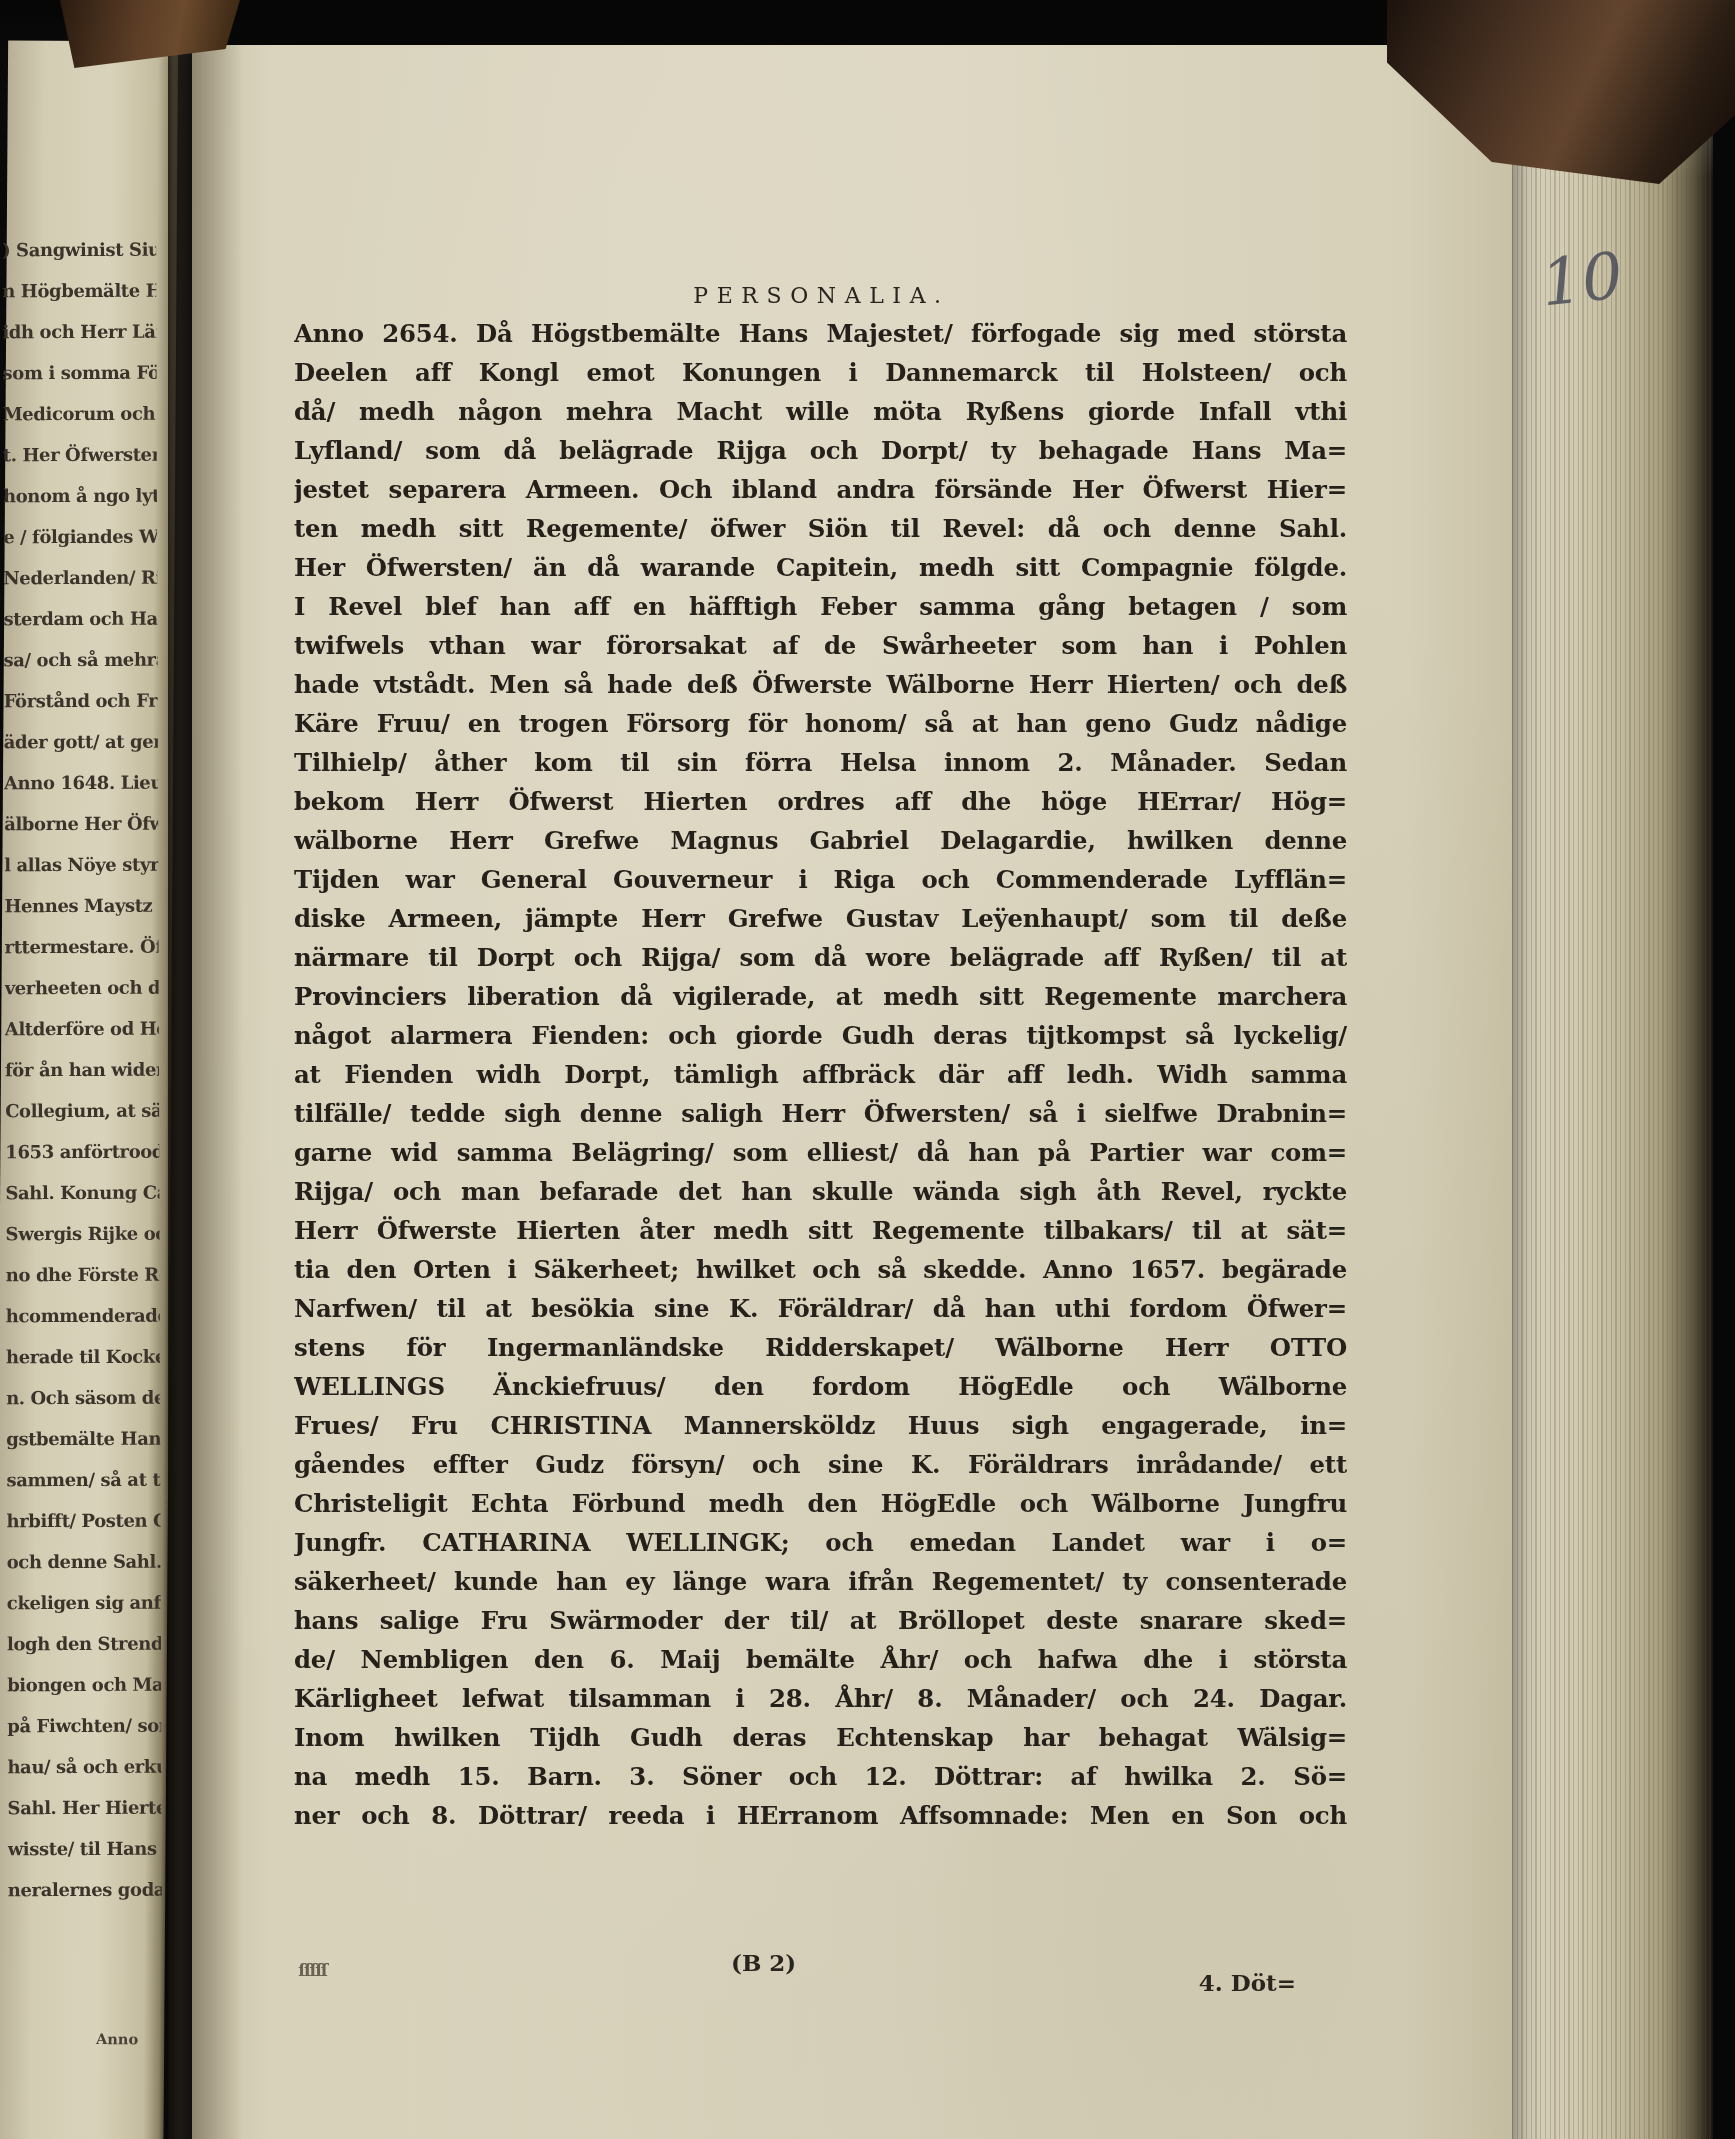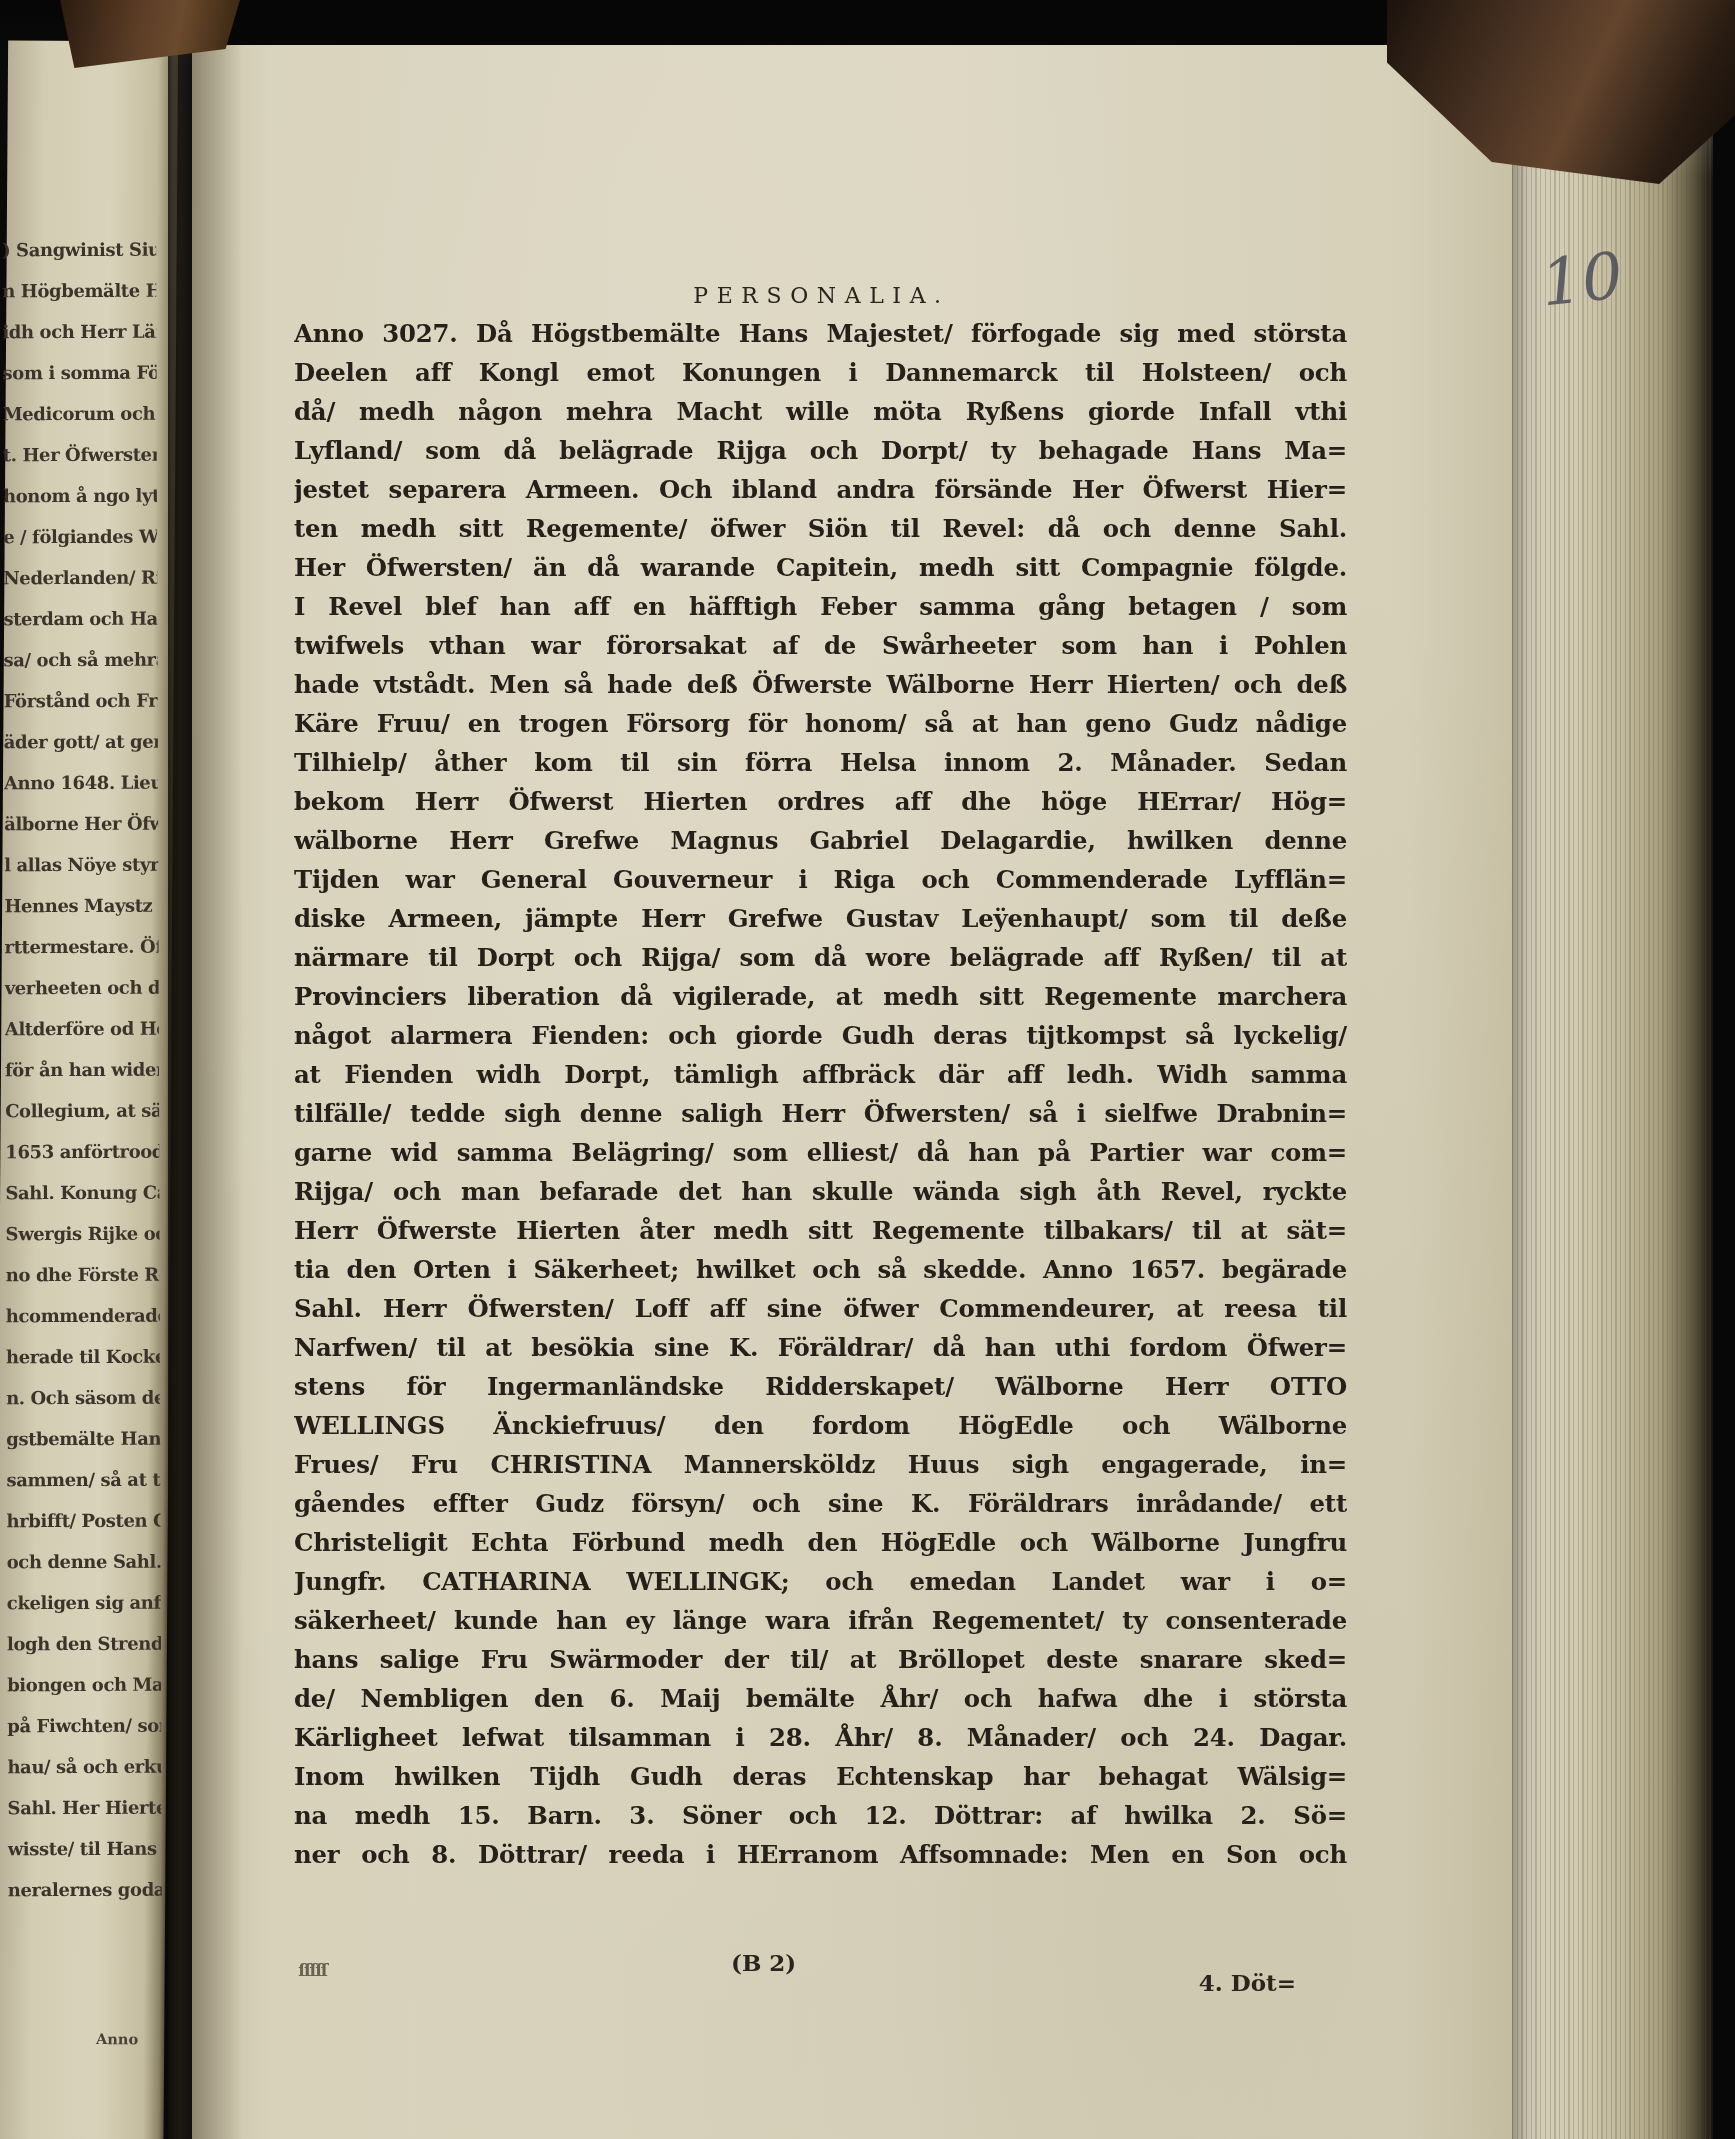--- a/index.html
+++ b/index.html
@@ -154,21 +154,21 @@
   <div class="right-stack"></div>
   <div class="right-stack-top"></div>
   <div class="folio">10</div>
 
   <div class="main-page">
     <div class="gutter"></div>
 
     <div class="page-header">PERSONALIA.</div>
 
     <div class="page-body">
-        <div class="line">Anno 3027. Då Högstbemälte Hans Majestet/ förfogade sig med största</div>
+        <div class="line">Anno 2654. Då Högstbemälte Hans Majestet/ förfogade sig med största</div>
         <div class="line">Deelen aff Kongl emot Konungen i Dannemarck til Holsteen/ och</div>
         <div class="line">då/ medh någon mehra Macht wille möta Ryßens giorde Infall vthi</div>
         <div class="line">Lyfland/ som då belägrade Rijga och Dorpt/ ty behagade Hans Ma=</div>
         <div class="line">jestet separera Armeen. Och ibland andra försände Her Öfwerst Hier=</div>
         <div class="line">ten medh sitt Regemente/ öfwer Siön til Revel: då och denne Sahl.</div>
         <div class="line">Her Öfwersten/ än då warande Capitein, medh sitt Compagnie fölgde.</div>
         <div class="line">I Revel blef han aff en häfftigh Feber samma gång betagen / som</div>
         <div class="line">twifwels vthan war förorsakat af de Swårheeter som han i Pohlen</div>
         <div class="line">hade vtstådt. Men så hade deß Öfwerste Wälborne Herr Hierten/ och deß</div>
         <div class="line">Käre Fruu/ en trogen Försorg för honom/ så at han geno Gudz nådige</div>
@@ -179,21 +179,20 @@
         <div class="line">diske Armeen, jämpte Herr Grefwe Gustav Leÿenhaupt/ som til deße</div>
         <div class="line">närmare til Dorpt och Rijga/ som då wore belägrade aff Ryßen/ til at</div>
         <div class="line">Provinciers liberation då vigilerade, at medh sitt Regemente marchera</div>
         <div class="line">något alarmera Fienden: och giorde Gudh deras tijtkompst så lyckelig/</div>
         <div class="line">at Fienden widh Dorpt, tämligh affbräck där aff ledh. Widh samma</div>
         <div class="line">tilfälle/ tedde sigh denne saligh Herr Öfwersten/ så i sielfwe Drabnin=</div>
         <div class="line">garne wid samma Belägring/ som elliest/ då han på Partier war com=</div>
         <div class="line">Rijga/ och man befarade det han skulle wända sigh åth Revel, ryckte</div>
         <div class="line">Herr Öfwerste Hierten åter medh sitt Regemente tilbakars/ til at sät=</div>
         <div class="line">tia den Orten i Säkerheet; hwilket och så skedde. Anno 1657. begärade</div>
-        <div class="line">Sahl. Herr Öfwersten/ Loff aff sine öfwer Commendeurer, at reesa til</div>
         <div class="line">Narfwen/ til at besökia sine K. Föräldrar/ då han uthi fordom Öfwer=</div>
         <div class="line">stens för Ingermanländske Ridderskapet/ Wälborne Herr OTTO</div>
         <div class="line">WELLINGS Änckiefruus/ den fordom HögEdle och Wälborne</div>
         <div class="line">Frues/ Fru CHRISTINA Mannersköldz Huus sigh engagerade, in=</div>
         <div class="line">gåendes effter Gudz försyn/ och sine K. Föräldrars inrådande/ ett</div>
         <div class="line">Christeligit Echta Förbund medh den HögEdle och Wälborne Jungfru</div>
         <div class="line">Jungfr. CATHARINA WELLINGK; och emedan Landet war i o=</div>
         <div class="line">säkerheet/ kunde han ey länge wara ifrån Regementet/ ty consenterade</div>
         <div class="line">hans salige Fru Swärmoder der til/ at Bröllopet deste snarare sked=</div>
         <div class="line">de/ Nembligen den 6. Maij bemälte Åhr/ och hafwa dhe i största</div>

